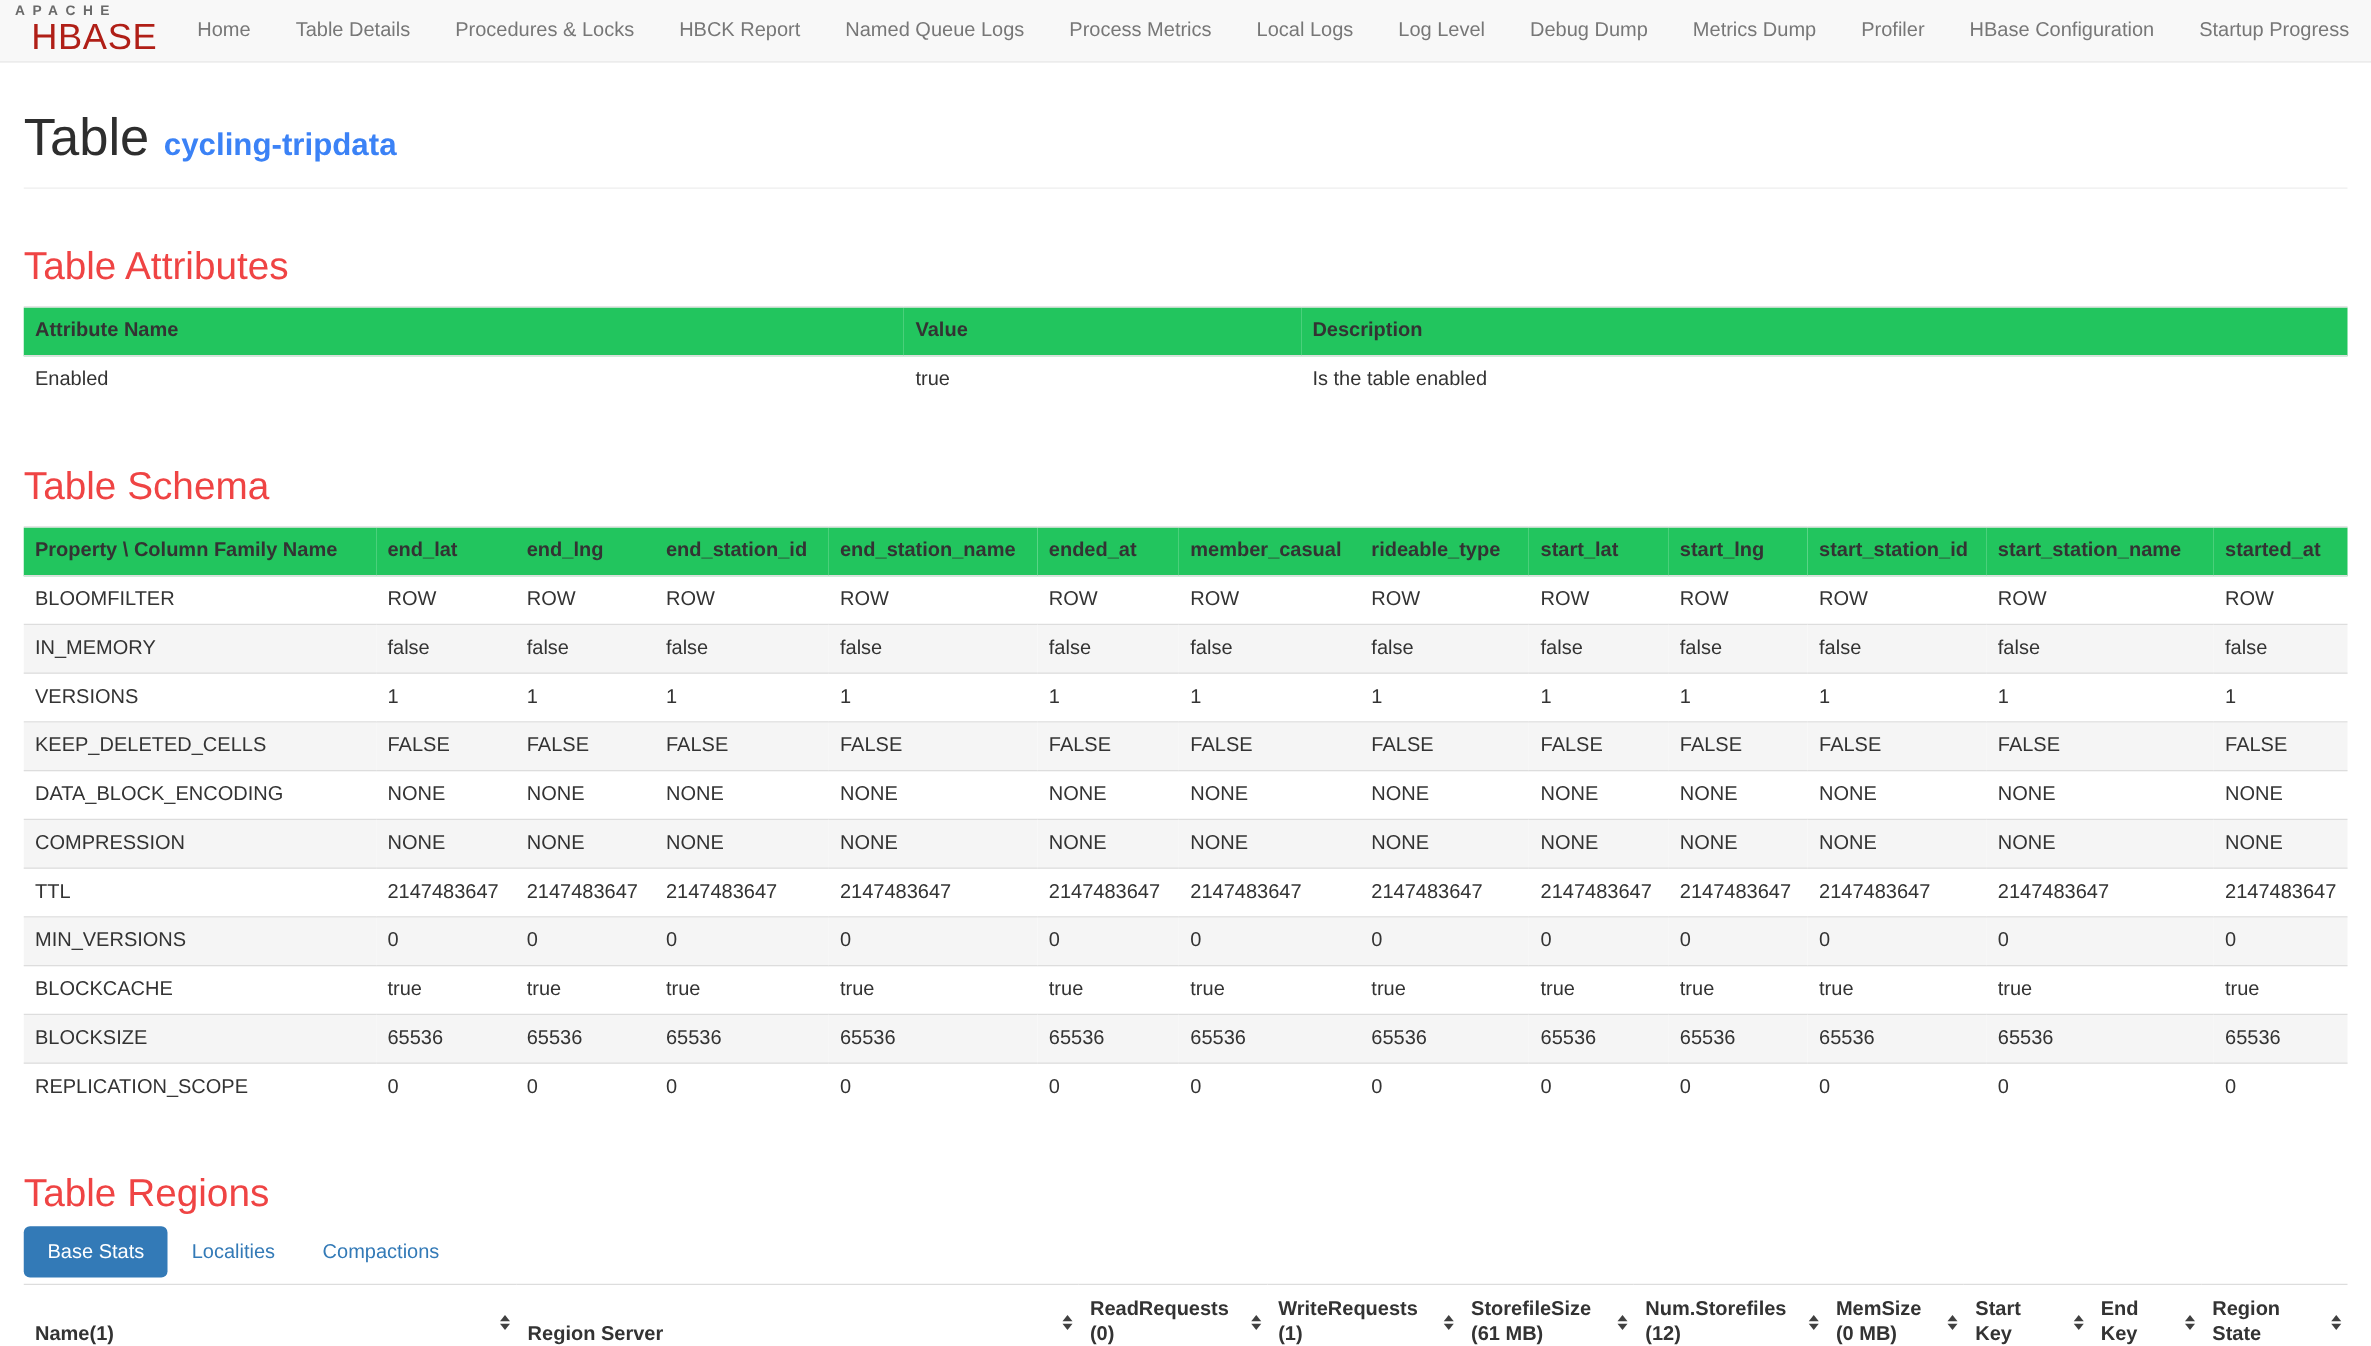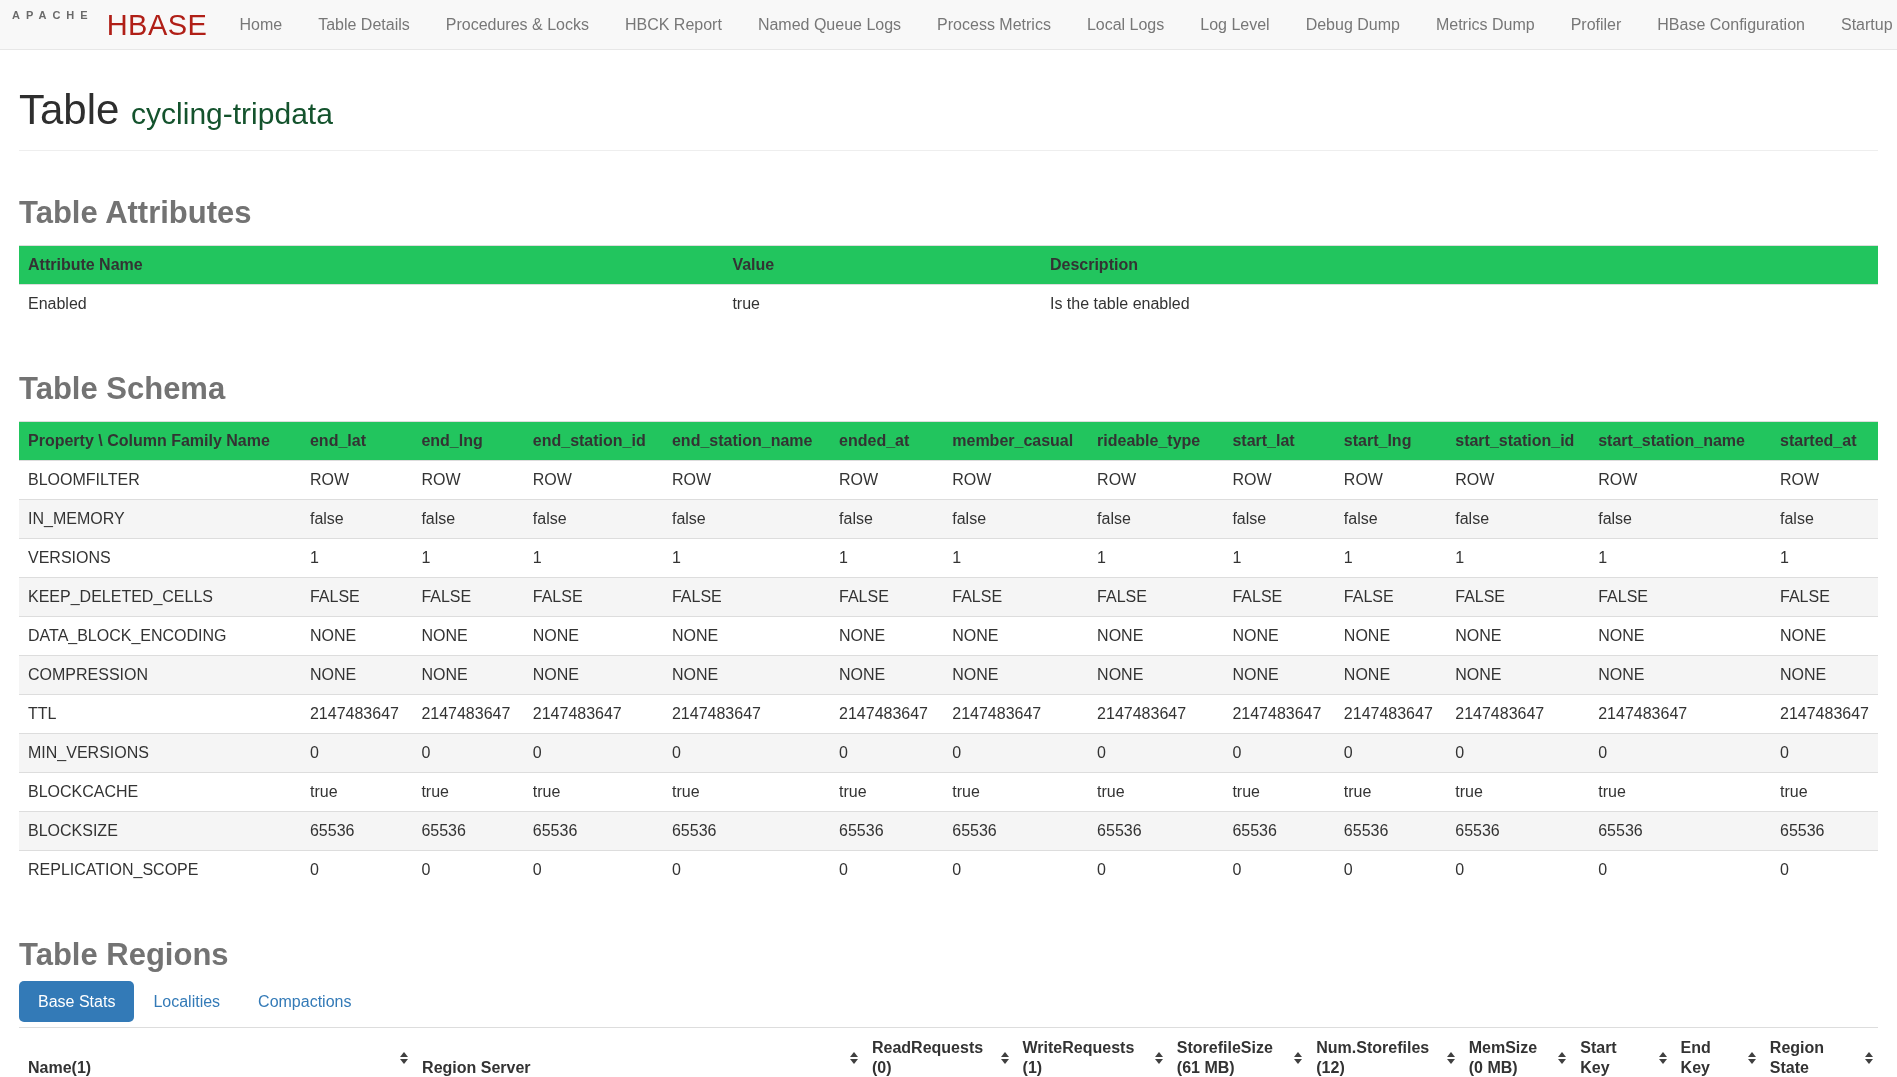--- a/index.html
+++ b/index.html
@@ -2,33 +2,33 @@
 <html><head>
 <meta charset="utf-8">
 <style>
   * { box-sizing: border-box; margin: 0; padding: 0; }
   html, body { width: 1897px; height: 1077px; overflow: hidden; background: #fff; }
   body { font-family: "Liberation Sans", "DejaVu Sans", sans-serif; color: #333; font-size: 16px; }
 
   
   .navbar { height: 50px; background: #f8f8f8; border-bottom: 1px solid #e7e7e7;
             display: flex; align-items: center; padding: 0 10px; }
-  .logo { display: flex; flex-direction: row; line-height: 1; margin: 0 14px 0 2px; text-decoration: none; }
+  .logo { display: flex; flex-direction: column; line-height: 1; margin: 0 14px 0 2px; text-decoration: none; }
   .logo-top { font-size: 11px; font-weight: bold; color: #6a6a6a; letter-spacing: 6px; }
   .logo-main { font-size: 29px; font-weight: 400; color: #b01f17; letter-spacing: 0.5px; margin-top: 1px; margin-left: 13px; }
   .nav-list { list-style: none; display: flex; align-items: center; height: 100%; }
   .nav-list li { height: 100%; display: flex; align-items: center; }
   .nav-list a { color: #777; text-decoration: none; font-size: 16px; padding: 0 18px; white-space: nowrap; }
 
   
   .container { padding: 0 19px; }
   .page-header { margin: 36px 0 24px; padding-bottom: 16px; border-bottom: 1px solid #eee; }
   .page-header h1 { font-size: 42px; font-weight: 500; color: #2e2e2e; }
-  .page-header h1 small { font-size: 30px; color: #14532d; font-weight: 400; }
-  h2 { font-size: 31px; font-weight: 700; color: #737373; margin: 48px 0 14px; }
+  .page-header h1 small { font-size: 25px; color: #3b82f6; font-weight: 700; }
+  h2 { font-size: 31px; font-weight: 400; color: #ef4444; margin: 48px 0 14px; }
   h2.first { margin-top: 44px; }
 
   
   table { width: 100%; border-collapse: collapse; margin-bottom: 26px; }
   th, td { text-align: left; padding: 10px 9px; border-top: 1px solid #ddd; font-size: 16px; vertical-align: top; }
   th { font-weight: bold; }
   .tbl-gray-head thead th { background: #22c55e; }
   .tbl-gray-head tbody tr:nth-child(even) td { background: #f5f5f5; }
   .schema-table th, .schema-table td { white-space: nowrap; }
 

